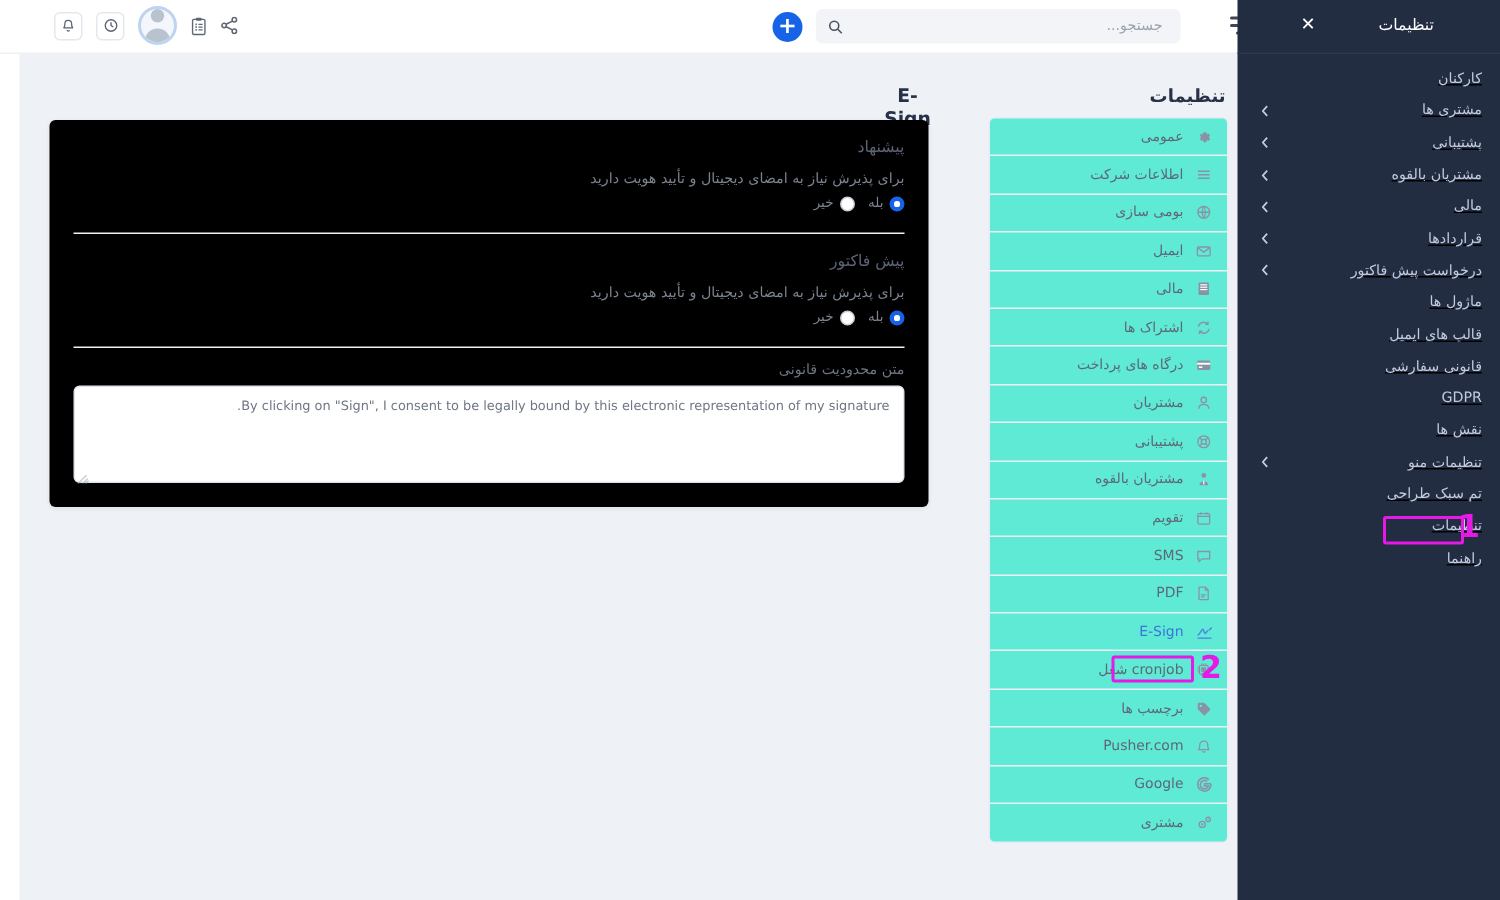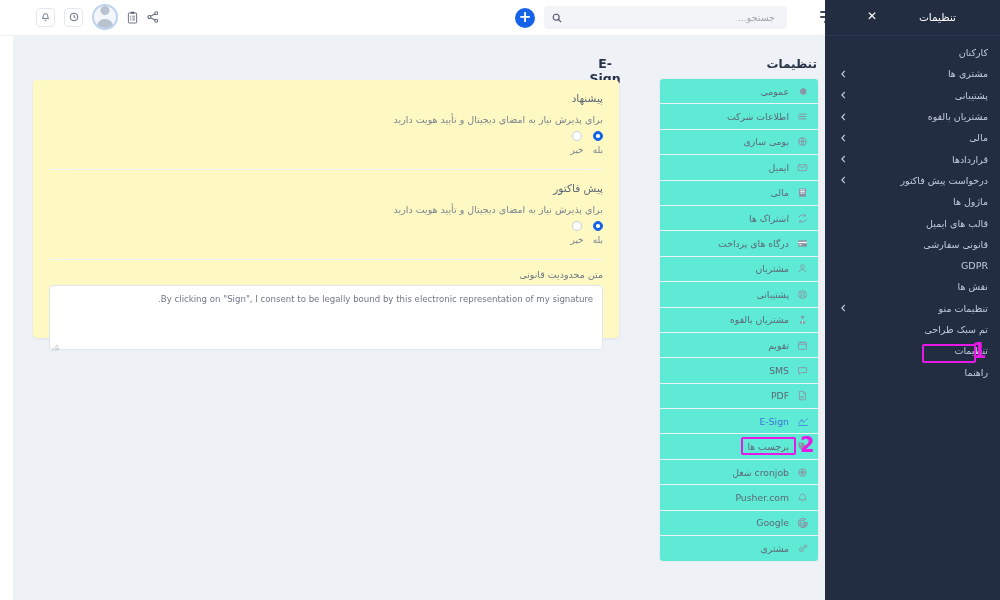--- a/index.html
+++ b/index.html
@@ -142,21 +142,21 @@
     font-size: 12px;
     font-weight: 700;
     color: #273248;
   }
 
   
   .esign-card {
     position: absolute;
     top: 80px; left: 33px;
     width: 586px; height: 258px;
-    background: #fef9c3;
+    background: #000000;
     border-radius: 4px;
     box-shadow: 0 1px 3px rgba(40,50,70,.08);
   }
   .form-section { padding: 12px 16px 10px 16px; }
   .section-title {
     font-size: 10.5px;
     color: #5d6575;
     margin: 0 0 10px 0;
     text-align: right;
   }
@@ -168,21 +168,21 @@
     text-align: right;
   }
   .radio-row {
     display: flex;
     flex-direction: row;
     justify-content: flex-start;
     align-items: center;
     gap: 9px;
     margin-top: 6px;
   }
-  .radio-opt { display:flex; flex-direction: column; align-items:center; gap:4px; }
+  .radio-opt { display:flex; align-items:center; gap:4px; }
   .radio-dot {
     width: 10px; height: 10px;
     border-radius: 50%;
     border: 1px solid #c7ced9;
     background: #fff;
     display:flex; align-items:center; justify-content:center;
     flex: none;
   }
   .radio-dot.sel {
     border: 1px solid #1763e8;
@@ -302,21 +302,21 @@
     position:absolute; right: 44px; top: 11px;
     font-size: 10.5px; color:#ffffff; font-weight: 400;
   }
   .sp-close {
     position:absolute; left: 40px; top: 9px;
     width: 14px; height: 14px;
     color:#ffffff; font-size: 12px; font-weight: 700;
     display:flex; align-items:center; justify-content:center;
     line-height:1;
   }
-  .sp-list { padding-top: 6px; }
+  .sp-list { padding-top: 6px; text-decoration: underline; }
   .sp-item {
     height: 21.3px;
     display: flex; align-items: center;
     position: relative;
     padding: 0 12px 0 20px;
     justify-content: flex-start;
   }
   .sp-item .sp-label {
     font-size: 9.5px;
     color: #c3cbe0;
@@ -584,35 +584,35 @@
         <svg width="12" height="11" viewBox="0 0 15 14" fill="none" stroke="#4a7fe0" stroke-width="1.2">
             <path d="M1.6 9.4c2.2 0 3-5 4.6-5 1.1 0 .4 3.6 1.8 3.6 1.2 0 1.6-2.6 2.9-2.6"></path>
             <path d="M1.6 12h11.8"></path>
             <path d="M11.4 5.2 13.6 3"></path>
           </svg>
       </span>
       <span class="si-label">E-Sign</span>
     </div>
     <div class="settings-item">
       <span class="si-icon">
-        <svg width="11" height="11" viewBox="0 0 14 14" fill="currentColor">
-            <path d="M12.2 6.8 7.6 2.2a1 1 0 0 0-.7-.3H2.9a1 1 0 0 0-1 1v4a1 1 0 0 0 .3.7l4.6 4.6a1 1 0 0 0 1.4 0l4-4a1 1 0 0 0 0-1.4ZM4.6 5.6a1 1 0 1 1 0-2 1 1 0 0 1 0 2Z"></path>
-          </svg>
-      </span>
-      <span class="si-label">برچسب ها</span>
-    </div>
-    <div class="settings-item">
-      <span class="si-icon">
         <svg width="11" height="11" viewBox="0 0 14 14" fill="none" stroke="currentColor" stroke-width="1">
             <rect x="3.4" y="3.4" width="7.2" height="7.2" rx=".7"></rect>
             <rect x="5.4" y="5.4" width="3.2" height="3.2" rx=".4" fill="currentColor"></rect>
             <path d="M5.2 1.8v1.6M7 1.8v1.6M8.8 1.8v1.6M5.2 10.6v1.6M7 10.6v1.6M8.8 10.6v1.6M1.8 5.2h1.6M1.8 7h1.6M1.8 8.8h1.6M10.6 5.2h1.6M10.6 7h1.6M10.6 8.8h1.6"></path>
           </svg>
       </span>
       <span class="si-label">cronjob شغل</span>
+    </div>
+    <div class="settings-item">
+      <span class="si-icon">
+        <svg width="11" height="11" viewBox="0 0 14 14" fill="currentColor">
+            <path d="M12.2 6.8 7.6 2.2a1 1 0 0 0-.7-.3H2.9a1 1 0 0 0-1 1v4a1 1 0 0 0 .3.7l4.6 4.6a1 1 0 0 0 1.4 0l4-4a1 1 0 0 0 0-1.4ZM4.6 5.6a1 1 0 1 1 0-2 1 1 0 0 1 0 2Z"></path>
+          </svg>
+      </span>
+      <span class="si-label">برچسب ها</span>
     </div>
     <div class="settings-item">
       <span class="si-icon">
         <svg width="11" height="11" viewBox="0 0 14 14" fill="none" stroke="currentColor" stroke-width="1.05">
             <path d="M3.6 6a3.4 3.4 0 0 1 6.8 0c0 3.2 1.2 3.8 1.2 3.8H2.4S3.6 9.2 3.6 6Z"></path>
             <path d="M5.9 11.2a1.2 1.2 0 0 0 2.2 0"></path>
           </svg>
       </span>
       <span class="si-label">Pusher.com</span>
     </div>

